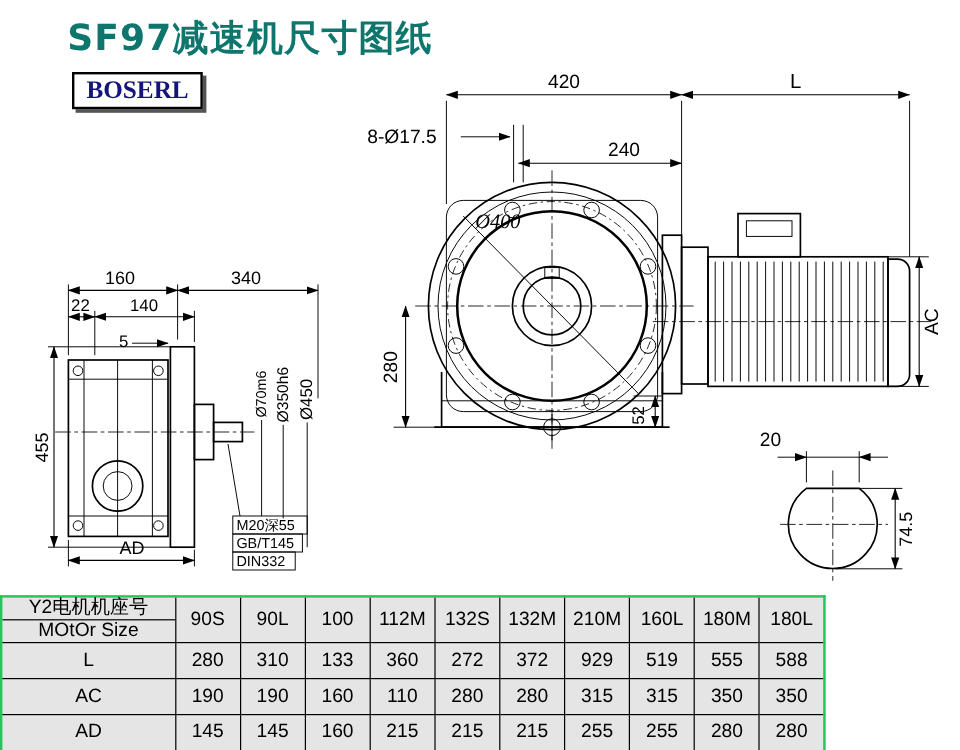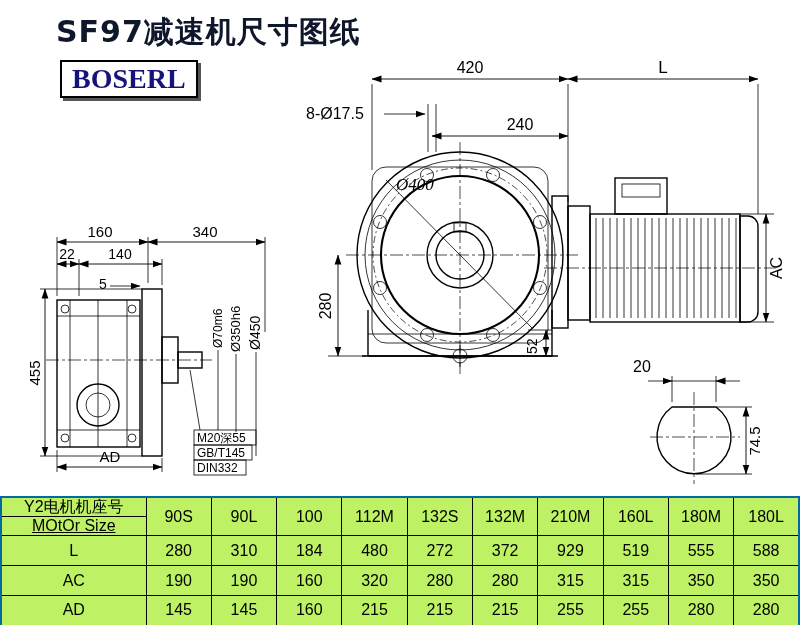--- a/index.html
+++ b/index.html
@@ -1,47 +1,47 @@
 <!DOCTYPE html>
 <html><head>
 <meta charset="utf-8">
 <style>
   * { margin:0; padding:0; box-sizing:border-box; }
   html,body { width:800px; height:625px; }
   body { background:#fff; font-family:"Liberation Sans", sans-serif; position:relative; overflow:hidden; }
   #page { position:absolute; left:0; top:0; width:800px; height:625px; background:#fff; }
 
   .title { position:absolute; left:56px; top:12px; font-size:30px; font-weight:bold;
-           letter-spacing:1px; color:#0f172a; font-family:"DejaVu Sans", sans-serif; }
+           letter-spacing:1px; color:#0f766e; font-family:"DejaVu Sans", sans-serif; }
   .logo  { position:absolute; left:60px; top:60px; border:2px solid #000;
            box-shadow:3px 3px 0 #555; padding:1px 10px; background:#fff;
-           font-family:"Liberation Serif", serif; font-size:28px; font-weight:bold; color:#14147a; }
+           font-family:"Liberation Serif", serif; font-size:21px; font-weight:bold; color:#14147a; }
 
   svg { position:absolute; left:0; top:0; }
   .ln   { stroke:#000; stroke-width:1.4; fill:none; }
   .bd   { stroke:#000; stroke-width:2.1; fill:none; }
   .thin { stroke:#000; stroke-width:0.8; fill:none; }
   .dim  { stroke:#000; stroke-width:0.9; fill:none; }
   .cl   { stroke:#000; stroke-width:0.7; fill:none; stroke-dasharray:13 3 3 3; }
   .bc   { stroke:#000; stroke-width:0.7; fill:none; stroke-dasharray:7 3 2 3; }
   svg text { font-family:"Liberation Sans", sans-serif; fill:#000; }
   .d15 { font-size:15px; } .d16 { font-size:16px; } .d14 { font-size:14px; }
   .d13 { font-size:13px; } .d12 { font-size:12px; } .d17 { font-size:17px; }
   .ital { font-family:"Liberation Serif", serif; font-style:italic; font-size:17px; }
 
-  table.dims { position:absolute; left:0; top:496px; width:800px; height:128px;
-               border-collapse:collapse; table-layout:fixed; background:#bef264;
-               border:2px solid #0369a1; }
+  table.dims { position:absolute; left:0; top:496px; width:688px; height:128px;
+               border-collapse:collapse; table-layout:fixed; background:#e5e5e5;
+               border:2px solid #22c55e; }
   table.dims td { border:1px solid #000; text-align:center; vertical-align:middle;
                   font-size:16px; color:#000; padding:0; }
   table.dims tr.hdr { height:38px; }
   table.dims tr.row { height:30px; }
   .hc1 { font-size:14px; line-height:18px; }
   .hc1 .l1 { border-bottom:1px solid #000; padding:0 4px; }
-  .hc1 .l2 { text-decoration:underline; }
+  .hc1 .l2 { }
 </style>
 </head>
 <body>
 
 <div id="page">
 
   <div class="title">SF97减速机尺寸图纸</div>
   <div class="logo">BOSERL</div>
 
   <svg width="800" height="496" viewBox="0 0 800 496">
@@ -240,35 +240,35 @@
         <td>132M</td>
         <td>210M</td>
         <td>160L</td>
         <td>180M</td>
         <td>180L</td>
       </tr>
       <tr class="row">
         <td>L</td>
         <td>280</td>
         <td>310</td>
-        <td>184</td>
-        <td>480</td>
+        <td>133</td>
+        <td>360</td>
         <td>272</td>
         <td>372</td>
         <td>929</td>
         <td>519</td>
         <td>555</td>
         <td>588</td>
       </tr>
       <tr class="row">
         <td>AC</td>
         <td>190</td>
         <td>190</td>
         <td>160</td>
-        <td>320</td>
+        <td>110</td>
         <td>280</td>
         <td>280</td>
         <td>315</td>
         <td>315</td>
         <td>350</td>
         <td>350</td>
       </tr>
       <tr class="row">
         <td>AD</td>
         <td>145</td>

